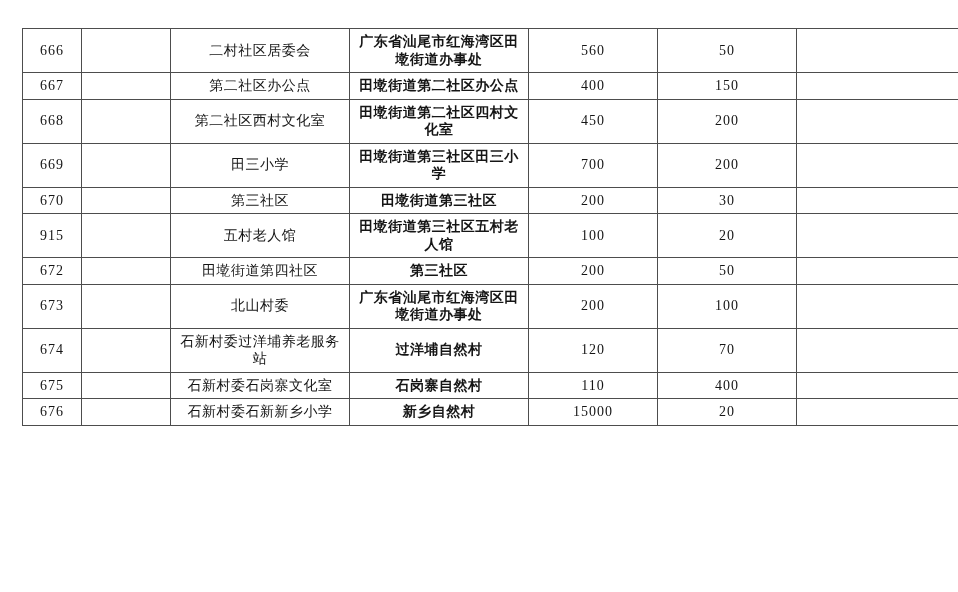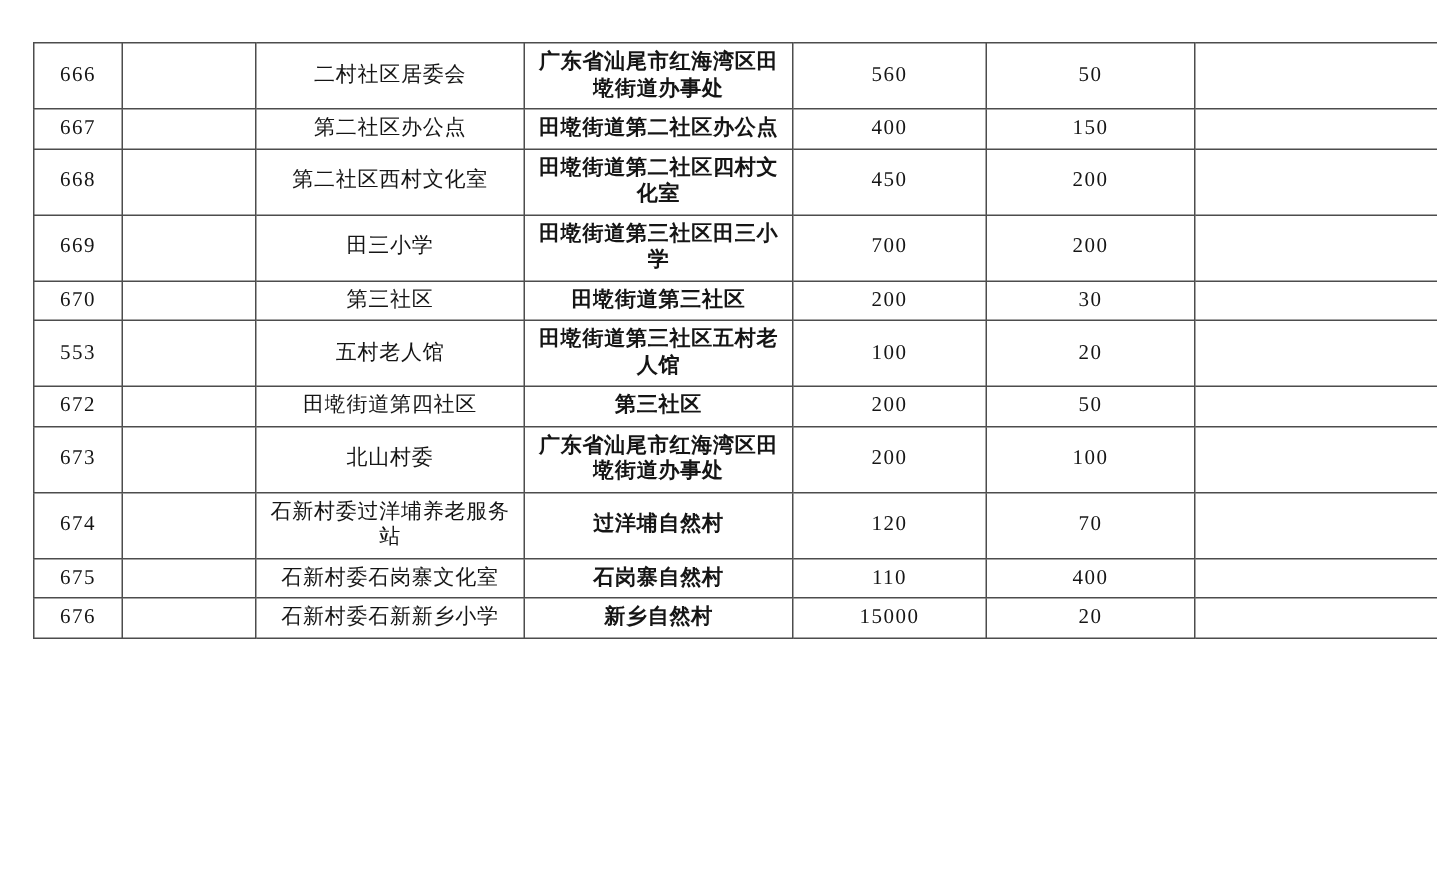--- a/index.html
+++ b/index.html
@@ -185,21 +185,21 @@
             </td>
             <td class="col-num2">
               <span class="cell-text num">30</span>
             </td>
             <td class="col-tail">
               <span class="cell-text"></span>
             </td>
           </tr>
           <tr>
             <td class="col-index">
-              <span class="cell-text num">553</span>
+              <span class="cell-text num">915</span>
             </td>
             <td class="col-blank">
               <span class="cell-text"></span>
             </td>
             <td class="col-name">
               <span class="cell-text">五村老人馆</span>
             </td>
             <td class="col-addr">
               <span class="cell-text">田墘街道第三社区五村老人馆</span>
             </td>

